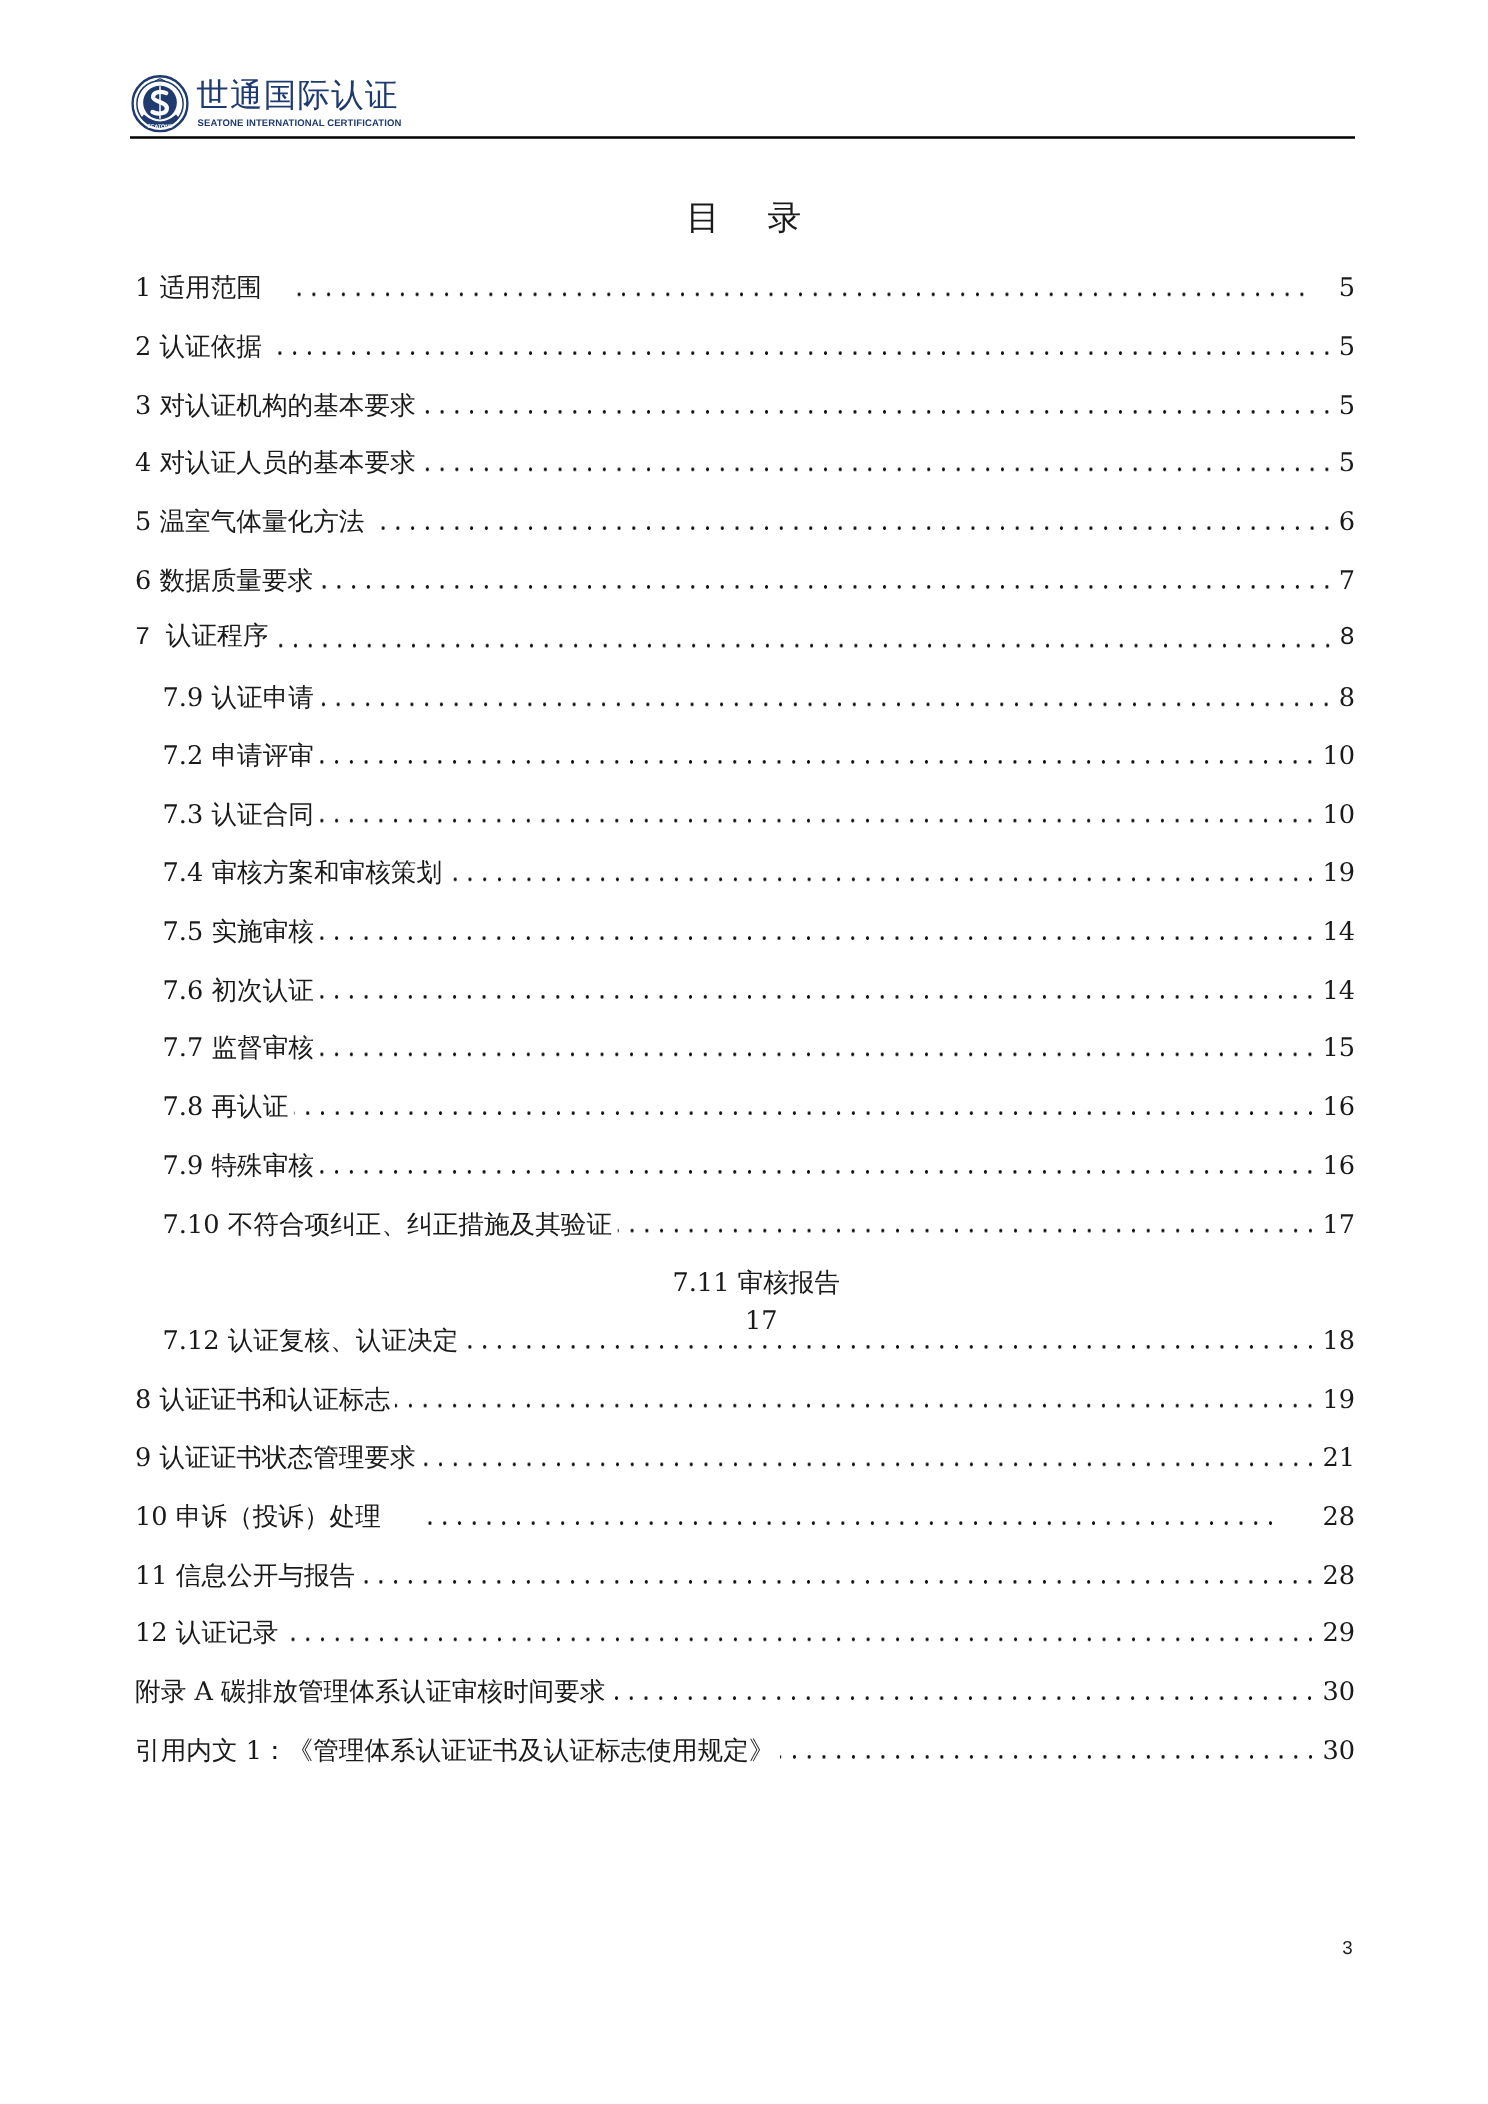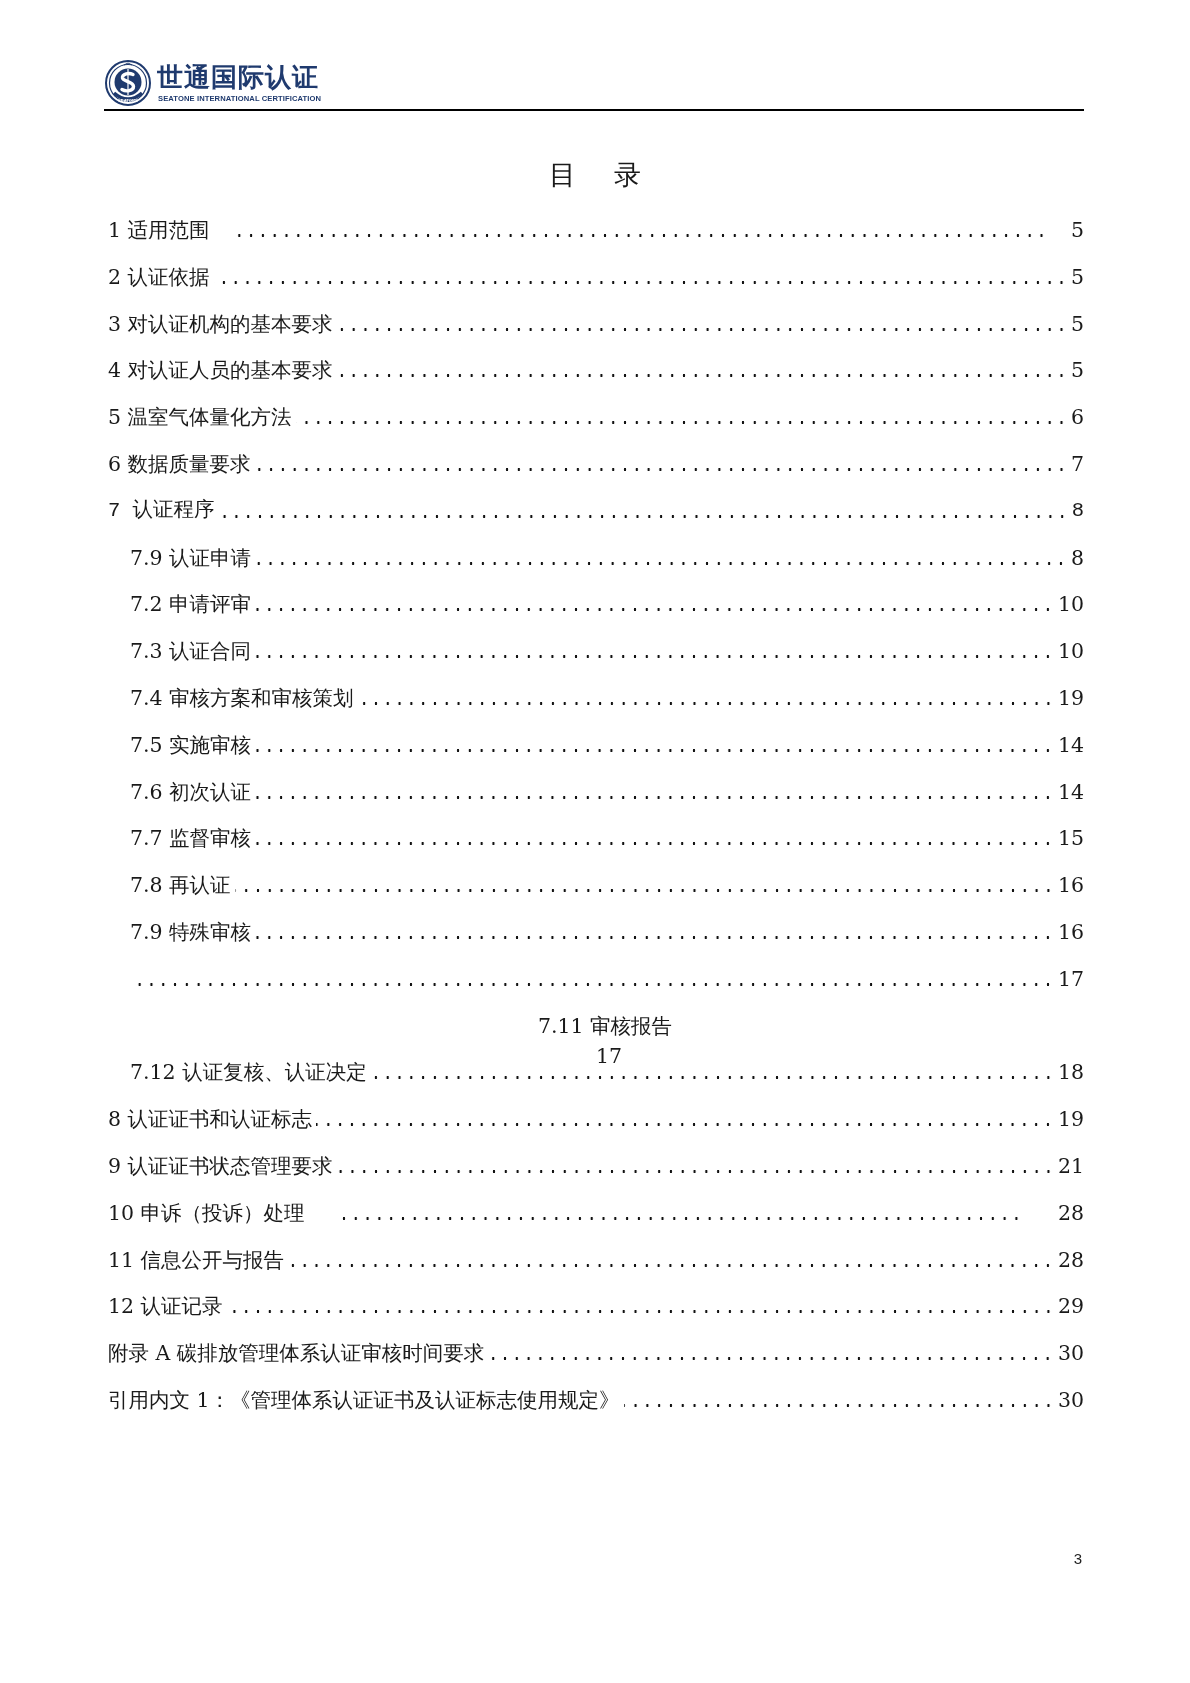--- a/index.html
+++ b/index.html
@@ -1,20 +1,20 @@
 <!DOCTYPE html>
 <html><head>
 <meta charset="utf-8">
 <style>
   html, body { margin: 0; padding: 0; background: #ffffff; }
   body { width: 1190px; height: 1683px; position: relative; overflow: hidden; font-family: "DejaVu Serif", "Liberation Serif", serif; color: #1a1a1a; }
 
   .header { position: absolute; left: 104px; top: 58px; width: 980px; height: 54px; }
   .logo-mark { position: absolute; left: 1px; top: 2px; width: 46px; height: 46px; }
-  .brand-cn { position: absolute; left: 53px; top: 4px; font-family: "DejaVu Sans", "Liberation Sans", sans-serif; font-weight: bold; font-size: 26px; letter-spacing: 1px; color: #1f3a6e; line-height: 30px; white-space: nowrap; }
+  .brand-cn { position: absolute; left: 53px; top: 4px; font-family: "DejaVu Sans", "Liberation Sans", sans-serif; font-weight: normal; font-size: 26px; letter-spacing: 1px; color: #1f3a6e; line-height: 30px; white-space: nowrap; }
   .brand-en { position: absolute; left: 54px; top: 36px; font-family: "Liberation Sans", "DejaVu Sans", sans-serif; font-weight: bold; font-size: 7.6px; color: #1f3a6e; line-height: 9px; white-space: nowrap; letter-spacing: 0.1px; }
   .header-rule { position: absolute; left: 104px; top: 109px; width: 980px; height: 2px; background: #000; }
 
   .toc-title { position: absolute; left: 0; width: 1190px; top: 157px; text-align: center; font-size: 27px; line-height: 36px; letter-spacing: 0; }
   .toc-title span { display: inline-block; }
 
   .toc { position: absolute; left: 0; top: 0; width: 1190px; }
   .toc-entry { position: absolute; left: 108px; width: 976px; height: 30px; display: flex; align-items: center; font-size: 20.5px; line-height: 30px; white-space: nowrap; }
   .toc-entry.lvl2 { left: 130px; width: 954px; }
   .toc-entry .label { flex: 0 0 auto; padding-right: 4px; }
@@ -124,20 +124,21 @@
       <span class="label">7.8 再认证</span>
       <span class="leader"></span>
       <span class="page">16</span>
     </div>
     <div class="toc-entry lvl2" style="top: 917px;">
       <span class="label">7.9 特殊审核</span>
       <span class="leader"></span>
       <span class="page">16</span>
     </div>
     <div class="toc-entry lvl2" style="top: 963.8px;">
+      <span class="label">7.10 不符合项纠正、纠正措施及其验证</span>
       <span class="leader"></span>
       <span class="page">17</span>
     </div>
     <div class="toc-entry lvl2" style="top: 1010.6px; flex-direction: column;">
       <span class="label">7.11 审核报告</span>
       <span class="leader"></span>
       <span class="page">17</span>
     </div>
     <div class="toc-entry lvl2" style="top: 1057.4px;">
       <span class="label">7.12 认证复核、认证决定</span>

